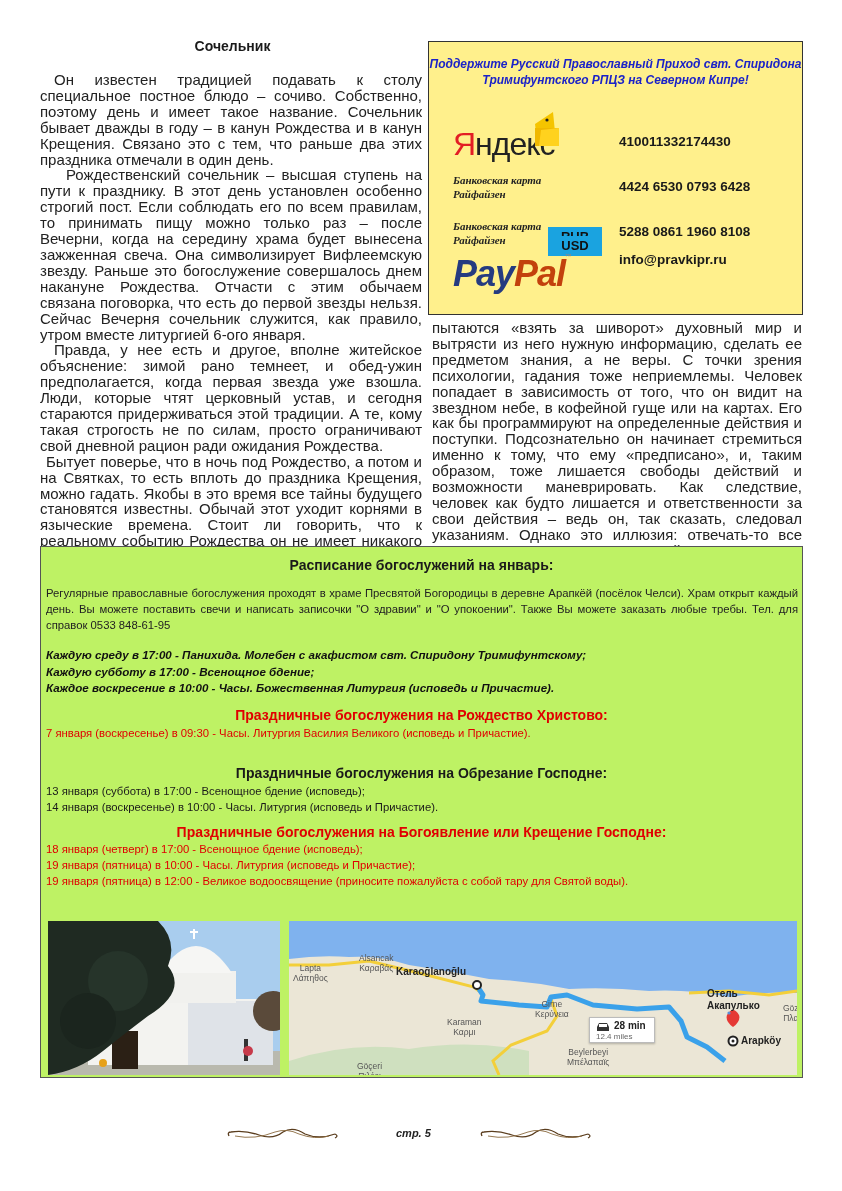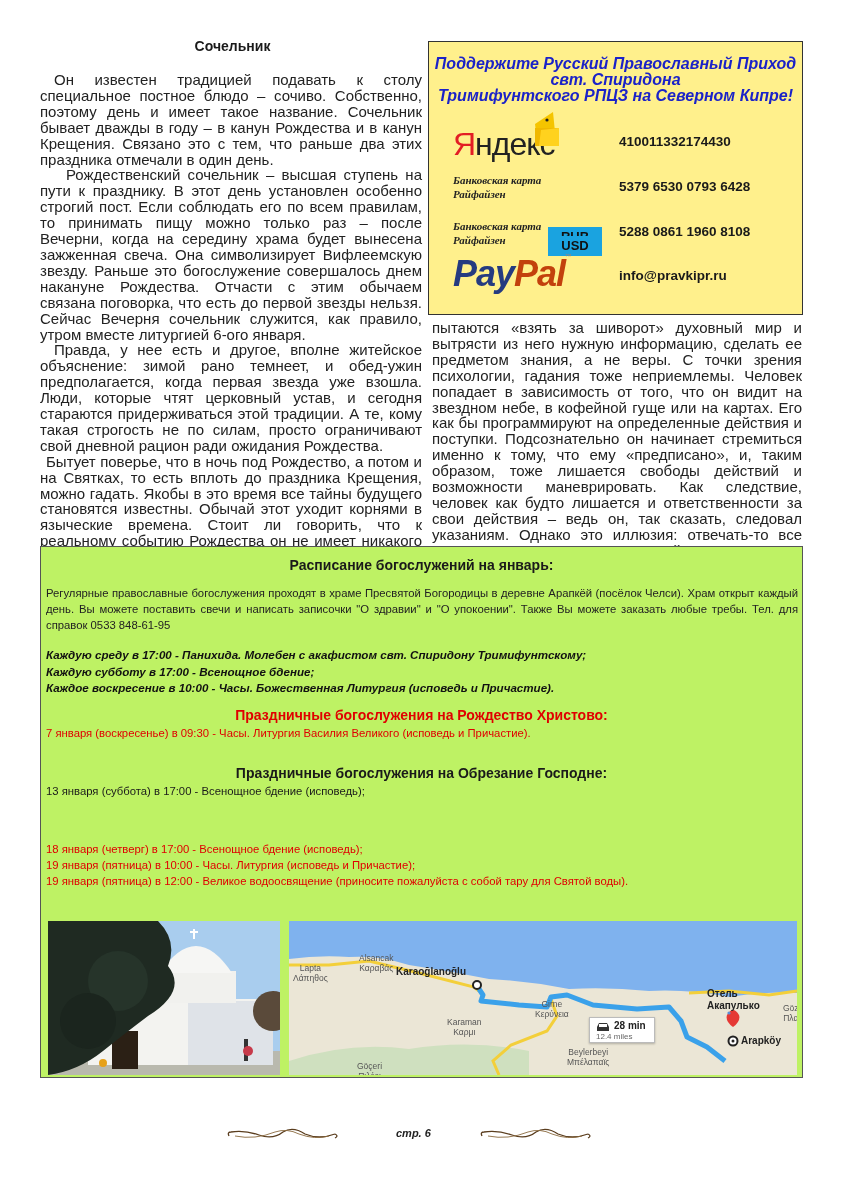--- a/index.html
+++ b/index.html
@@ -20,21 +20,21 @@
   .col-left p.indent3 { text-indent: 6px; }
   .col-right { left: 432px; top: 320px; width: 370px; }
 
   
   .donate-box {
     position: absolute; left: 428px; top: 41px; width: 375px; height: 274px;
     background: #fff08c; border: 1.5px solid #333;
   }
   .donate-title {
     position: absolute; left: 0; top: 14px; width: 100%; text-align: center;
-    font-style: italic; font-weight: bold; font-size: 16px; line-height: 16px; color: #1b22c8;
+    font-style: italic; font-weight: bold; font-size: 12px; line-height: 16px; color: #1b22c8;
   }
   .yandex-logo { position: absolute; left: 24px; top: 68px; width: 120px; height: 46px; }
   .yandex-word { position: absolute; left: 0; top: 8px; font-size: 32px; letter-spacing: -1px; color: #222; font-family: "Liberation Sans", sans-serif; margin-top: 8px; }
   .yandex-word .ya { color: #e31e24; }
   .wallet-icon { position: absolute; left: 78px; top: 0; width: 30px; height: 38px; }
 
   .pay-value { position: absolute; left: 190px; font-weight: bold; font-size: 13.5px; color: #1a1a1a; }
   .bank-label {
     position: absolute; left: 24px; font-family: "Liberation Serif", serif; font-style: italic; font-weight: bold; color: #222;
   }
@@ -130,52 +130,54 @@
       <circle cx="16" cy="10" r="1.6" fill="#222"></circle>
     </svg>
   </div>
   <div class="pay-value" style="top:92px;">410011332174430</div>
 
   <div class="bank-label" style="top:132px;">
     <span class="l1">Банковская карта</span>
     <span class="l2">Райфайзен</span>
   </div>
   <div class="currency-badge" style="top:148px;margin-top:37px;">RUB</div>
-  <div class="pay-value" style="top:137px;">5379 6530 0793 6428</div>
+  <div class="pay-value" style="top:137px;">4424 6530 0793 6428</div>
 
   <div class="bank-label" style="top:178px;">
     <span class="l1">Банковская карта</span>
     <span class="l2">Райфайзен</span>
   </div>
   <div class="currency-badge" style="top:194px;">USD</div>
   <div class="pay-value" style="top:182px;">5288 0861 1960 8108</div>
 
   <div class="paypal-logo"><span class="pay">Pay</span><span class="pal">Pal</span><span class="tm">™</span></div>
-  <div class="pay-value" style="top:226px;">info@pravkipr.ru</div>
+  <div class="pay-value" style="top:210px;">info@pravkipr.ru</div>
 </div>
 
 <div class="schedule-box">
   <div class="sched-title">Расписание богослужений на январь:</div>
   <div class="sched-intro">Регулярные православные богослужения проходят в храме Пресвятой Богородицы в деревне Арапкёй (посёлок Челси). Храм открыт каждый день. Вы можете поставить свечи и написать записочки "О здравии" и "О упокоении". Также Вы можете заказать любые требы. Тел. для справок 0533 848-61-95</div>
   <div class="sched-regular">
     <div>Каждую среду в 17:00 - Панихида. Молебен с акафистом свт. Спиридону Тримифунтскому;</div>
     <div>Каждую субботу в 17:00 - Всенощное бдение;</div>
     <div>Каждое воскресение в 10:00 - Часы. Божественная Литургия (исповедь и Причастие).</div>
   </div>
 
   <div class="feast-title red" style="top:160px;">Праздничные богослужения на Рождество Христово:</div>
   <div class="feast-lines red" style="top:178px;">
     <div>7 января (воскресенье) в 09:30 - Часы. Литургия Василия Великого (исповедь и Причастие).</div>
   </div>
 
   <div class="feast-title dark" style="top:218px;">Праздничные богослужения на Обрезание Господне:</div>
   <div class="feast-lines dark" style="top:236px;">
     <div>13 января (суббота) в 17:00 - Всенощное бдение (исповедь);</div>
-  </div>
-
+    <div>14 января (воскресенье) в 10:00 - Часы. Литургия (исповедь и Причастие).</div>
+  </div>
+
+  <div class="feast-title red" style="top:277px;">Праздничные богослужения на Богоявление или Крещение Господне:</div>
   <div class="feast-lines red" style="top:294px;">
     <div>18 января (четверг) в 17:00 - Всенощное бдение (исповедь);</div>
     <div>19 января (пятница) в 10:00 - Часы. Литургия (исповедь и Причастие);</div>
     <div>19 января (пятница) в 12:00 - Великое водоосвящение (приносите пожалуйста с собой тару для Святой воды).</div>
   </div>
 
   <div class="church-photo">
     <svg width="232" height="154" viewBox="0 0 232 154">
       <rect x="0" y="0" width="232" height="154" fill="#a9cdee"></rect>
       <rect x="0" y="130" width="232" height="24" fill="#b9b9ae"></rect>
@@ -266,17 +268,17 @@
       <span class="t">28 min</span>
       <span class="d">12.4 miles</span>
     </div>
   </div>
 </div>
 
 <svg class="footer-ornament" style="left:225px;" viewBox="0 0 115 16">
   <path d="M4 10 Q2 6 6 6 M6 6 Q20 4 34 9 Q48 14 58 6 Q68 0 80 8 Q94 14 110 8 M110 8 Q114 10 110 12" fill="none" stroke="#5a3d1e" stroke-width="1.3"></path>
   <path d="M10 10 Q30 14 50 6 Q62 2 74 8 Q90 14 104 10" fill="none" stroke="#8a6a3e" stroke-width="0.9"></path>
 </svg>
-<div class="page-number">стр. 6</div>
+<div class="page-number">стр. 5</div>
 <svg class="footer-ornament" style="left:478px;" viewBox="0 0 115 16">
   <path d="M4 10 Q2 6 6 6 M6 6 Q20 4 34 9 Q48 14 58 6 Q68 0 80 8 Q94 14 110 8 M110 8 Q114 10 110 12" fill="none" stroke="#5a3d1e" stroke-width="1.3"></path>
   <path d="M10 10 Q30 14 50 6 Q62 2 74 8 Q90 14 104 10" fill="none" stroke="#8a6a3e" stroke-width="0.9"></path>
 </svg>
 
 </body></html>

